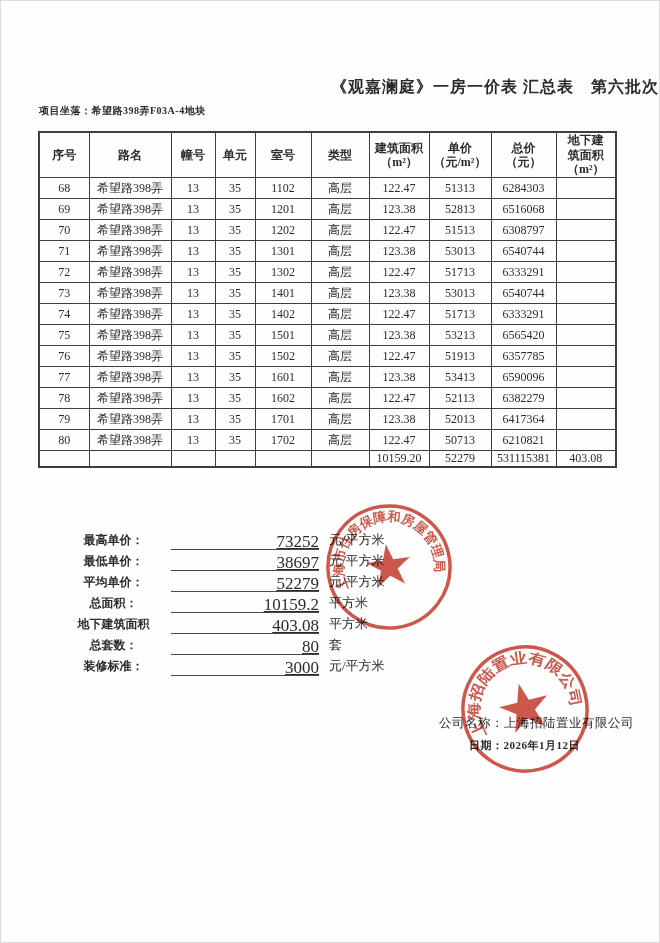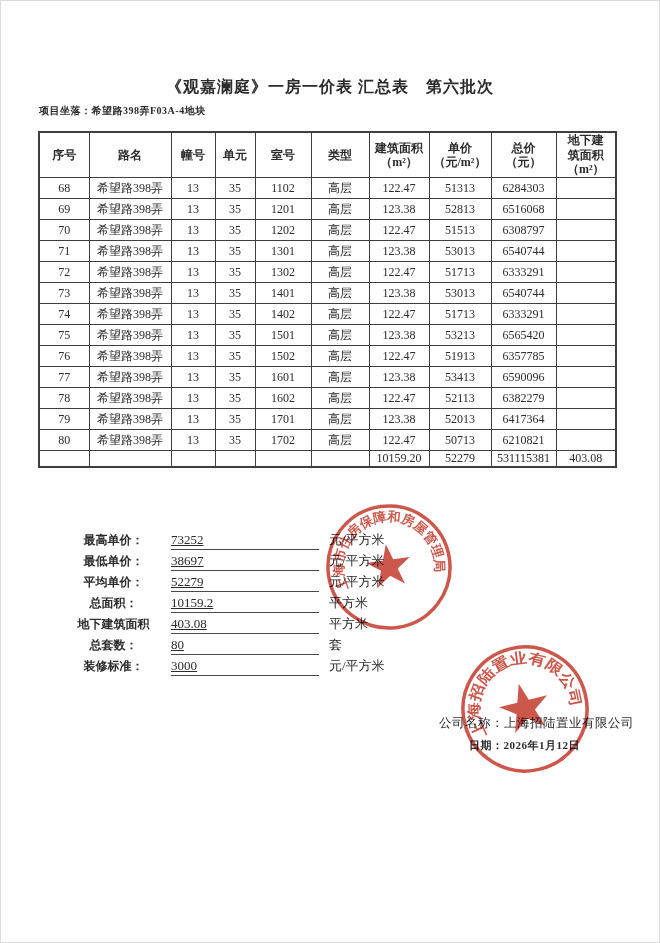--- a/index.html
+++ b/index.html
@@ -10,21 +10,21 @@
     color:#2b2b2b;
     position:relative;
     overflow:hidden;
   }
   .page{
     position:absolute;left:0;top:0;width:658px;height:941px;
     border:1px solid #dcdcdc;background:#fefefe;
   }
   .doc-title{
     position:absolute;top:76px;left:0;width:100%;
-    text-align:center;font-size:16px;font-weight:bold;
+    text-align:right;font-size:16px;font-weight:bold;
     letter-spacing:1px;margin:0;
   }
   .location-line{
     position:absolute;top:103px;left:38px;
     font-size:10px;font-weight:bold;letter-spacing:0.5px;
   }
   table.price-table{
     position:absolute;top:130px;left:37px;
     width:577px;table-layout:fixed;
     border-collapse:collapse;
@@ -46,22 +46,22 @@
   }
   .stat-row{
     display:grid;grid-template-columns:105px 148px auto;
     height:21px;align-items:end;column-gap:5px;
   }
   .stat-label{
     font-size:12px;font-weight:bold;text-align:center;
     padding-bottom:1px;
   }
   .stat-line{
-    border-bottom:1px solid #4a4a4a;text-align:left;
-    font-size:13px;height:17px;
+    border-bottom:1px solid #4a4a4a;text-align:right;
+    font-size:17px;height:17px;
   }
   .stat-value{text-decoration:underline;}
   .stat-unit{font-size:13px;padding-left:5px;padding-bottom:1px;}
   .company-line{
     position:absolute;top:714px;left:438px;
     font-size:12.5px;font-weight:normal;letter-spacing:0.5px;
   }
   .date-line{
     position:absolute;top:737px;left:468px;
     font-size:11px;font-weight:bold;letter-spacing:0.5px;

